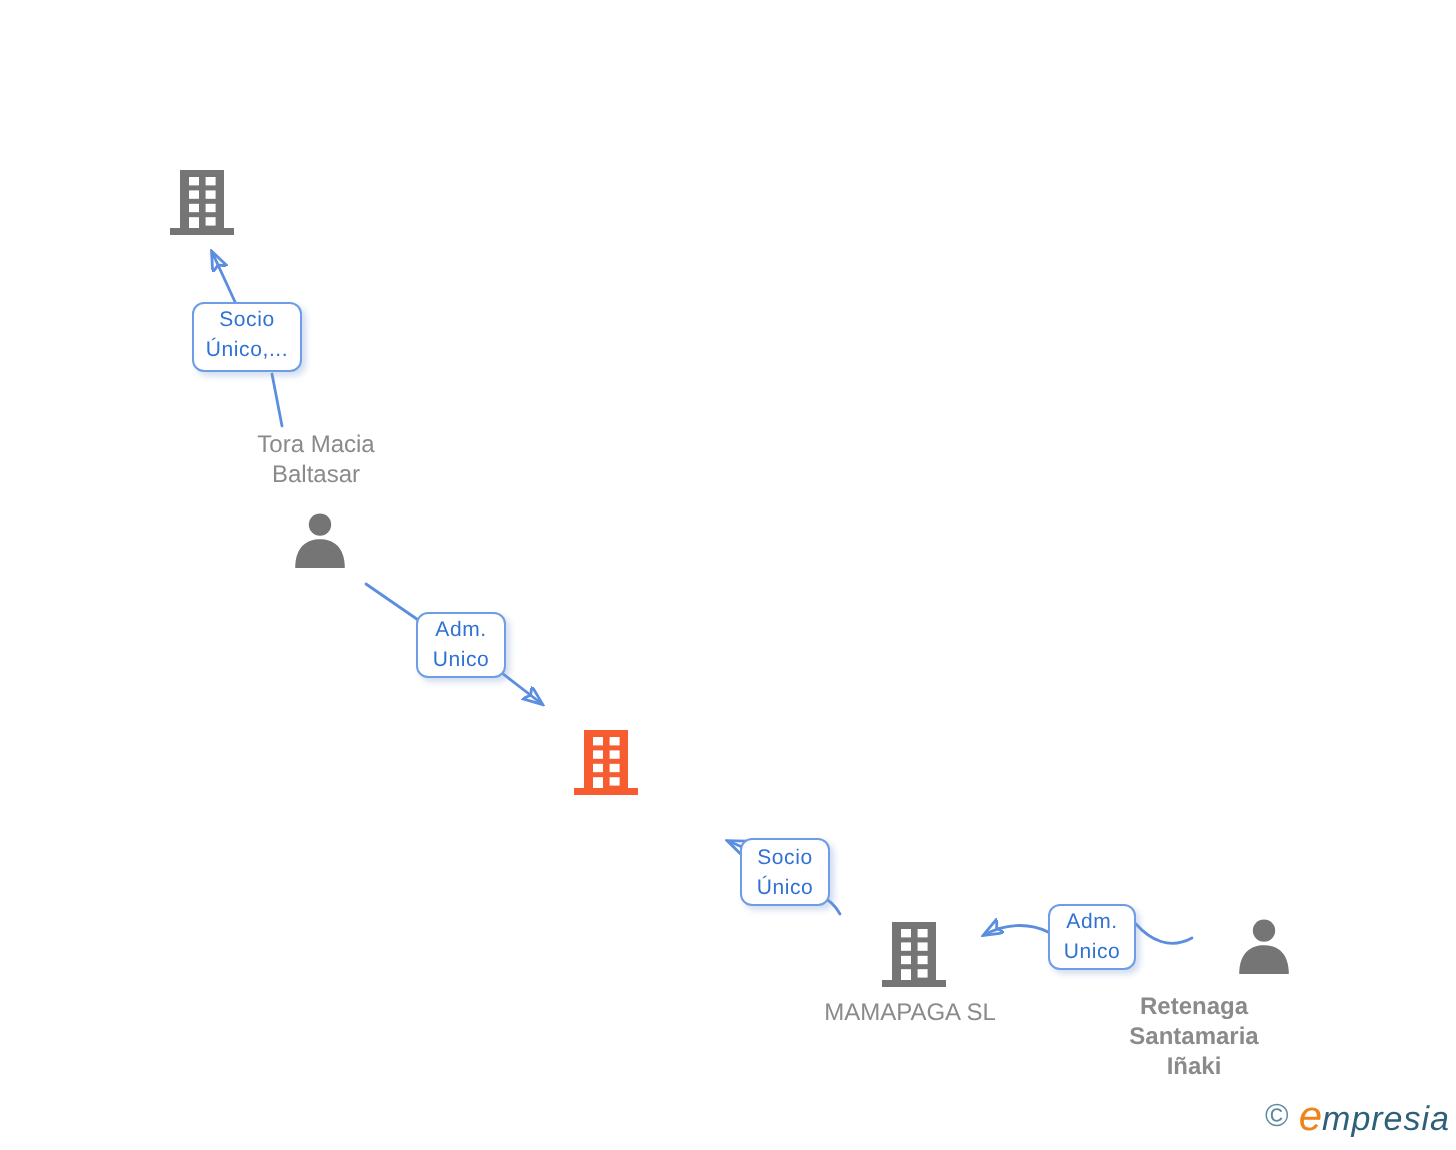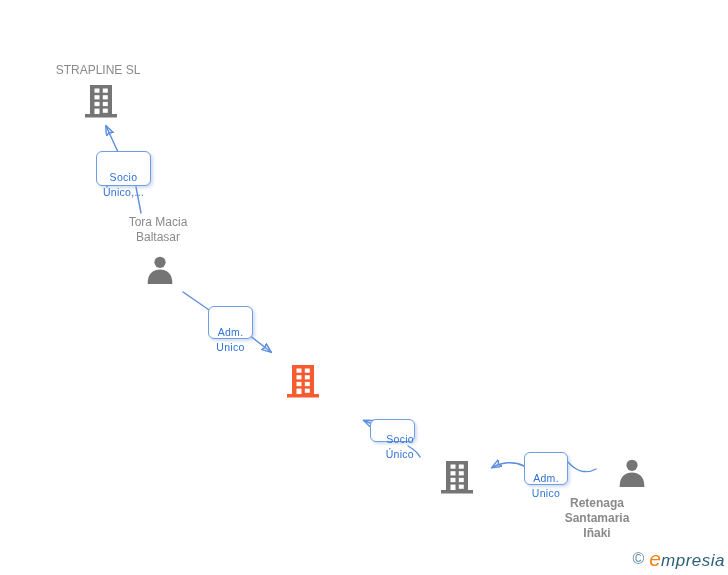--- a/index.html
+++ b/index.html
@@ -12,28 +12,28 @@
 
   
   .edge-box{
     position:absolute;z-index:2;
     background:#ffffff;
     border:1.5px solid #6e9ce5;
     border-radius:6px;
     color:#2f72d3;
     font-size:10.5px;line-height:15px;letter-spacing:0.3px;
     text-align:center;
-    padding-top:18px;
+    padding-top:1px;
     box-shadow:2px 2px 3px rgba(125,158,205,0.35);
     box-sizing:border-box;
     cursor:pointer;
   }
   #edge-box-1{left:96px;top:151px;width:55px;height:35px;}
   #edge-box-2{left:208px;top:306px;width:45px;height:33px;}
-  #edge-box-3{left:370px;top:419px;width:45px;height:23px;padding-top:12px;text-align:right;}
+  #edge-box-3{left:370px;top:419px;width:45px;height:34px;padding-top:2px;}
   #edge-box-4{left:524px;top:452px;width:44px;height:33px;}
 
   
   .node-icon{position:absolute;z-index:3;cursor:pointer;}
   .node-icon svg{display:block;}
   .icon-gray{color:#757575;}
   .icon-orange{color:#f75b30;}
   .n-label{
     position:absolute;z-index:3;
     color:#8a8a8a;font-size:12px;line-height:15px;
@@ -78,21 +78,20 @@
     <path d="M377,426 L364,420.5" marker-end="url(#ah)"></path>
     <path d="M596,469 C585,475 575,470 568,462"></path>
     <path d="M524,466 C514,461 502,462 492,467.5" marker-end="url(#ah)"></path>
   </svg>
 
   <div class="edge-box" id="edge-box-1">Socio Único,...</div>
   <div class="edge-box" id="edge-box-2">Adm. Unico</div>
   <div class="edge-box" id="edge-box-3">Socio Único</div>
   <div class="edge-box" id="edge-box-4">Adm. Unico</div>
 
-  <div class="n-label" id="label-strapline">STRAPLINE SL</div>
   <div class="node-icon icon-gray" id="icon-strapline">
     <svg width="32" height="33" viewBox="0 0 32 33" fill="currentColor">
       <rect x="5" y="0" width="22" height="29"></rect>
       <rect x="0" y="29" width="32" height="3.5"></rect>
       <g fill="#ffffff">
         <rect x="9.5" y="3.5" width="5" height="4.2"></rect>
           <rect x="17.8" y="3.5" width="5" height="4.2"></rect>
         <rect x="9.5" y="10.2" width="5" height="4.2"></rect>
           <rect x="17.8" y="10.2" width="5" height="4.2"></rect>
         <rect x="9.5" y="16.9" width="5" height="4.2"></rect>
@@ -137,20 +136,21 @@
           <rect x="17.8" y="3.5" width="5" height="4.2"></rect>
         <rect x="9.5" y="10.2" width="5" height="4.2"></rect>
           <rect x="17.8" y="10.2" width="5" height="4.2"></rect>
         <rect x="9.5" y="16.9" width="5" height="4.2"></rect>
           <rect x="17.8" y="16.9" width="5" height="4.2"></rect>
         <rect x="9.5" y="23.6" width="5" height="5.4"></rect>
           <rect x="17.8" y="23.6" width="5" height="4.2"></rect>
       </g>
     </svg>
   </div>
+  <div class="n-label" id="label-mamapaga">MAMAPAGA SL</div>
 
   <div class="node-icon icon-gray" id="icon-retenaga">
     <svg width="30" height="28" viewBox="0 0 30 28" fill="currentColor">
       <circle cx="15" cy="6.3" r="5.6"></circle>
       <path d="M2.6,28 C2.6,17.2 8.6,13.6 15,13.6 C21.4,13.6 27.4,17.2 27.4,28 Z"></path>
     </svg>
   </div>
   <div class="n-label" id="label-retenaga">Retenaga Santamaria Iñaki</div>
 
   <div class="watermark">

